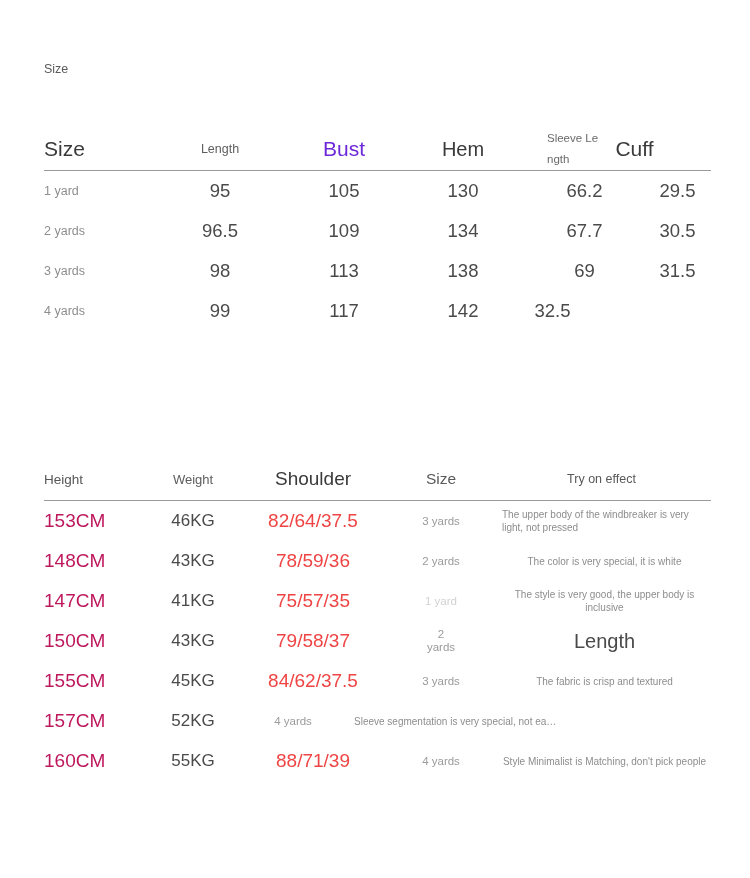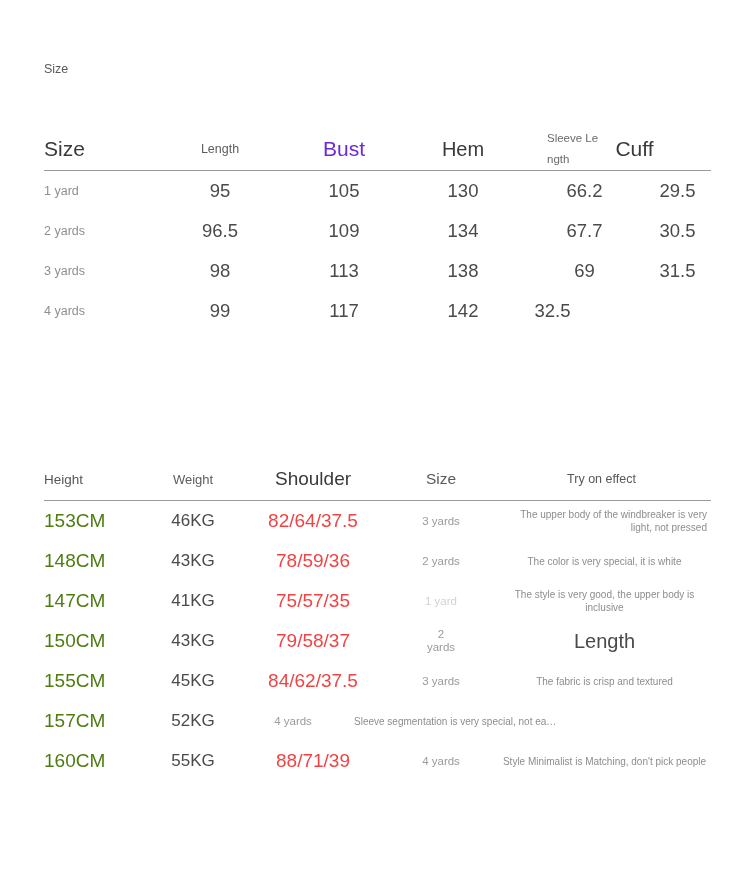--- a/index.html
+++ b/index.html
@@ -105,34 +105,34 @@
   .t2 .c-tsize    { width: 108px; text-align: center; }
   .t2 .c-effect   { width: 213px; text-align: center; }
 
   .t2 .h-height   { font-size: 13.5px; color: #565656; }
   .t2 .h-weight   { font-size: 13px;   color: #5d5d5d; }
   .t2 .h-shoulder { font-size: 19px;   color: #3a3a3a; }
   .t2 .h-size     { font-size: 15.5px; color: #5a5a5a; }
   .t2 .h-effect   { font-size: 12.5px; color: #585858; }
 
   .t2 .body-row { height: 40px; }
-  .t2 .v-height   { font-size: 19px; color: #4d7c0f; }
+  .t2 .v-height   { font-size: 19px; color: #be185d; }
   .t2 .v-weight   { font-size: 17px; color: #4a4a4a; }
   .t2 .v-shoulder { font-size: 19px; color: #ef4444; }
   .t2 .v-tsize    { font-size: 11.5px; color: #9b9b9b; line-height: 13px; }
   .t2 .v-tsize.wrapped { width: 34px; margin: 0 auto; }
   .t2 .v-tsize.faded   { color: #d2d2d2; }
 
   .t2 .v-effect {
     font-size: 10px;
     color: #8d8d8d;
     line-height: 13px;
     padding: 0 4px;
   }
-  .t2 .v-effect.left   { text-align: right; }
+  .t2 .v-effect.left   { text-align: left; }
   .t2 .v-effect.big    { font-size: 20px; color: #4a4a4a; line-height: 22px; }
   .t2 .v-effect.clip   {
     white-space: nowrap;
     overflow: hidden;
     text-overflow: ellipsis;
   }
 </style>
 </head>
 <body>
 

